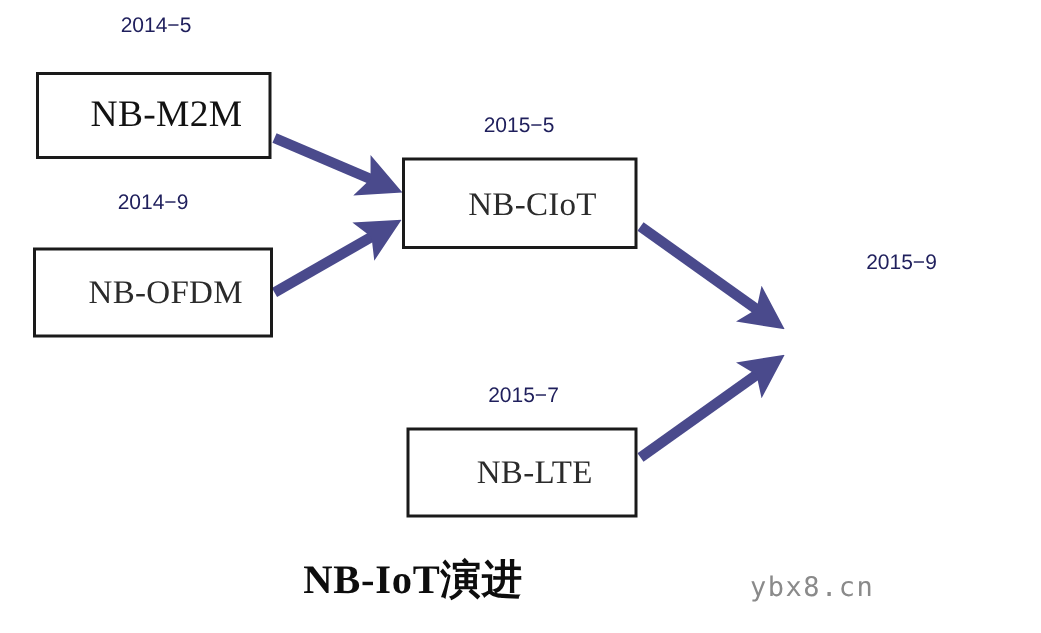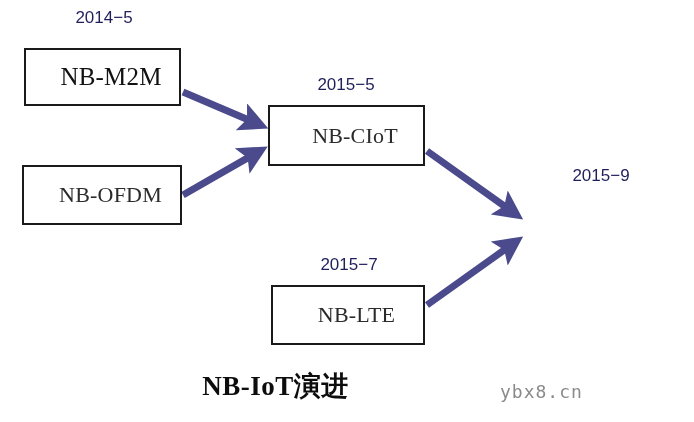--- a/index.html
+++ b/index.html
@@ -34,21 +34,21 @@
     white-space: nowrap;
   }
   .node-label.serif {
     font-family: "Liberation Serif", serif;
     font-size: 25px;
     color: #121212;
   }
   .date-label {
     position: absolute;
     font-family: "Liberation Sans", sans-serif;
-    font-size: 17px;
+    font-size: 14px;
     color: #1f1f5c;
     white-space: nowrap;
     text-align: center;
     z-index: 3;
   }
   #arrow-layer {
     position: absolute;
     left: 0;
     top: 0;
     width: 694px;
@@ -96,20 +96,21 @@
       <line x1="427" y1="151" x2="514" y2="213" marker-end="url(#ahead)"></line>
       <line x1="427" y1="305" x2="514" y2="243" marker-end="url(#ahead)"></line>
     </g>
   </svg>
 
   <div class="date-label" style="left:44px; top:8px; width:120px;">2014−5</div>
   <div class="node-box" style="left:24px; top:48px; width:157px; height:58px;">
     <span class="node-label serif">NB-M2M</span>
   </div>
 
+  <div class="date-label" style="left:42px; top:126px; width:120px;">2014−9</div>
   <div class="node-box" style="left:22px; top:165px; width:160px; height:60px;">
     <span class="node-label">NB-OFDM</span>
   </div>
 
   <div class="date-label" style="left:286px; top:75px; width:120px;">2015−5</div>
   <div class="node-box" style="left:268px; top:105px; width:157px; height:61px;">
     <span class="node-label">NB-CIoT</span>
   </div>
 
   <div class="date-label" style="left:289px; top:255px; width:120px;">2015−7</div>

